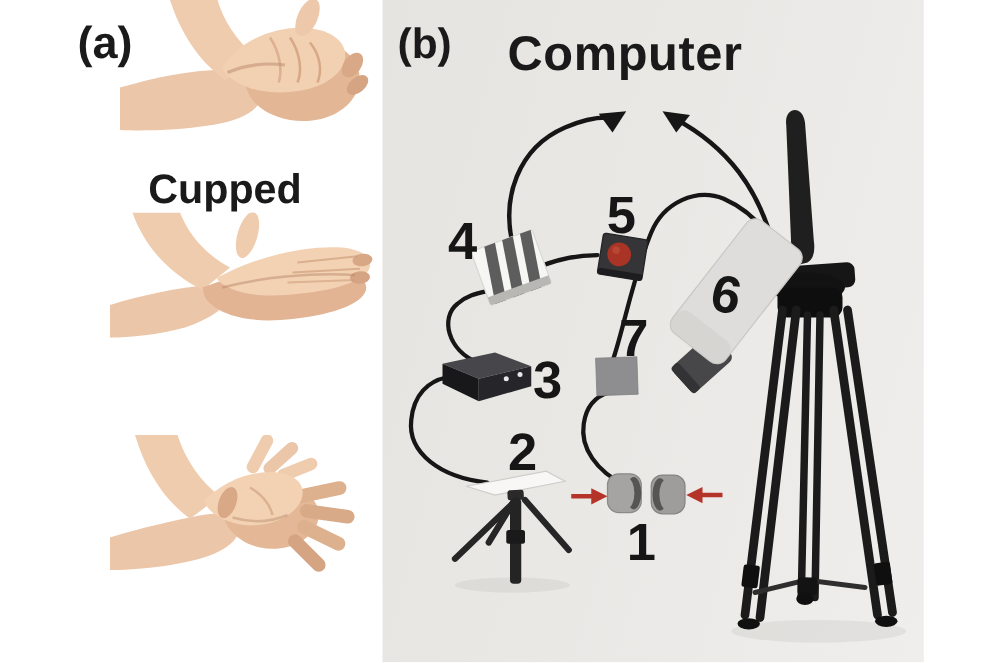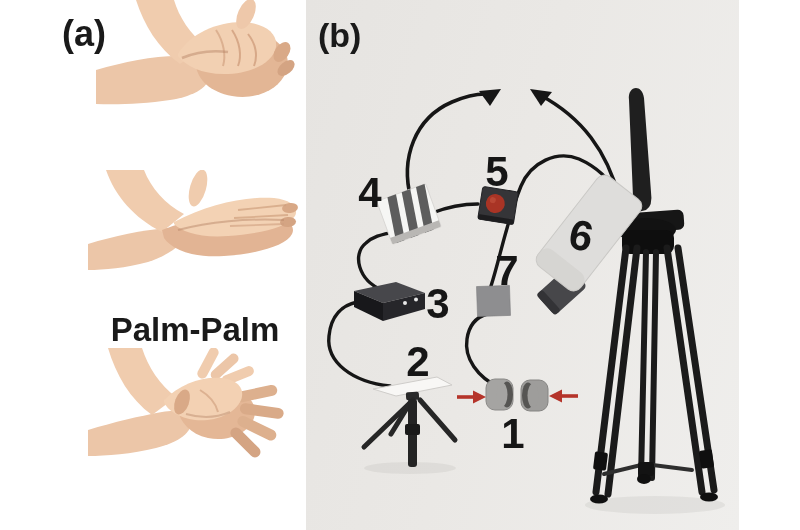--- a/index.html
+++ b/index.html
@@ -34,37 +34,37 @@
       <path d="M82 54 C94 34 120 22 146 22 C168 23 182 33 180 47 C177 63 155 74 128 74 C105 74 90 66 82 56 Z" fill="#f2d0b2"></path>
       <ellipse cx="150" cy="14" rx="8" ry="16" transform="rotate(24 150 14)" fill="#eec8aa"></ellipse>
       <ellipse cx="186" cy="52" rx="7" ry="11" transform="rotate(35 186 52)" fill="#d9a987"></ellipse>
       <ellipse cx="190" cy="68" rx="6" ry="10" transform="rotate(50 190 68)" fill="#d4a483"></ellipse>
       <path d="M136 30 C144 42 146 56 142 66" stroke="#cd9b7a" stroke-width="2" fill="none" opacity=".75"></path>
       <path d="M152 34 C160 44 162 56 158 66" stroke="#cd9b7a" stroke-width="2" fill="none" opacity=".75"></path>
       <path d="M120 30 C128 42 130 56 127 66" stroke="#cd9b7a" stroke-width="2" fill="none" opacity=".6"></path>
       <path d="M86 58 C100 52 116 50 132 52" stroke="#b9886a" stroke-width="2.5" fill="none" opacity=".5"></path>
     </g>
   </svg>
+  <div class="caption" style="left:80px;top:134px;">Cupped</div>
 
   <svg class="hand-svg" style="left:88px;top:170px;" width="212" height="142" viewBox="0 0 212 142">
     <g>
       <path d="M0 74 C26 66 54 60 80 58 L102 58 C98 72 84 84 60 92 C38 98 16 100 0 100 Z" fill="#ecc6a8"></path>
       <path d="M18 0 L56 0 C63 18 77 34 96 44 L74 62 C46 48 27 26 18 0 Z" fill="#f0ccae"></path>
       <ellipse cx="110" cy="18" rx="8" ry="19" transform="rotate(16 110 18)" fill="#f0ccae"></ellipse>
       <path d="M74 60 C110 46 150 40 180 44 C200 48 208 56 204 64 C198 76 168 84 136 86 C106 88 84 80 76 68 Z" fill="#e2b494"></path>
       <path d="M86 52 C120 34 158 26 186 28 C204 30 211 38 207 46 C199 58 170 64 140 66 C112 68 94 62 86 54 Z" fill="#f3d2b4"></path>
       <ellipse cx="202" cy="38" rx="8" ry="5" transform="rotate(-8 202 38)" fill="#d8a886"></ellipse>
       <ellipse cx="200" cy="52" rx="8" ry="5" transform="rotate(-4 200 52)" fill="#d4a483"></ellipse>
       <path d="M150 40 L198 35" stroke="#cf9f7e" stroke-width="1.8" fill="none" opacity=".7"></path>
       <path d="M146 48 L200 45" stroke="#cf9f7e" stroke-width="1.8" fill="none" opacity=".7"></path>
       <path d="M142 56 L196 54" stroke="#cf9f7e" stroke-width="1.8" fill="none" opacity=".6"></path>
       <path d="M90 60 C120 52 160 48 196 50" stroke="#b9886a" stroke-width="2" fill="none" opacity=".5"></path>
     </g>
   </svg>
-  <div class="caption" style="left:95px;top:313px;">Palm-Palm</div>
 
   <svg class="hand-svg" style="left:88px;top:348px;" width="218" height="138" viewBox="0 0 218 138">
     <g>
       <path d="M0 82 C26 74 52 68 74 64 C92 61 102 65 104 72 C104 84 92 94 68 100 C44 106 18 108 0 108 Z" fill="#ecc6a8"></path>
       <path d="M20 0 L54 0 C60 19 72 37 88 49 L64 67 C42 51 28 27 20 0 Z" fill="#f0ccae"></path>
       <g>
         <rect x="0" y="-5" width="34" height="10" rx="5" transform="translate(112,30) rotate(-62)" fill="#f0ccae"></rect>
         <rect x="0" y="-5" width="34" height="10" rx="5" transform="translate(124,30) rotate(-42)" fill="#ecc6a8"></rect>
         <rect x="0" y="-5" width="34" height="10" rx="5" transform="translate(134,34) rotate(-22)" fill="#f0ccae"></rect>
       </g>
@@ -190,20 +190,21 @@
       <g transform="translate(14,62) rotate(10)">
         <rect x="-14" y="-22" width="28" height="44" rx="5" fill="#47474a"></rect>
         <rect x="-14" y="14" width="28" height="8" rx="3" fill="#333336"></rect>
       </g>
       <rect x="-27" y="-57" width="54" height="114" rx="9" fill="#dedddb" stroke="#c9c8c5" stroke-width="1"></rect>
       <rect x="-27" y="36" width="54" height="21" rx="9" fill="#cfcecb" opacity=".55"></rect>
     </g>
   </svg>
 
   <div class="fig-label" style="left:318px;top:18px;font-size:34px;">(b)</div>
+  <div class="computer">Computer</div>
 
   <div class="num" style="left:499px;top:413px;">1</div>
   <div class="num" style="left:404px;top:341px;">2</div>
   <div class="num" style="left:424px;top:283px;">3</div>
   <div class="num" style="left:356px;top:172px;">4</div>
   <div class="num" style="left:483px;top:151px;">5</div>
   <div class="num" style="left:567px;top:215px;transform:rotate(12deg);">6</div>
   <div class="num" style="left:493px;top:250px;">7</div>
 
 </div>

